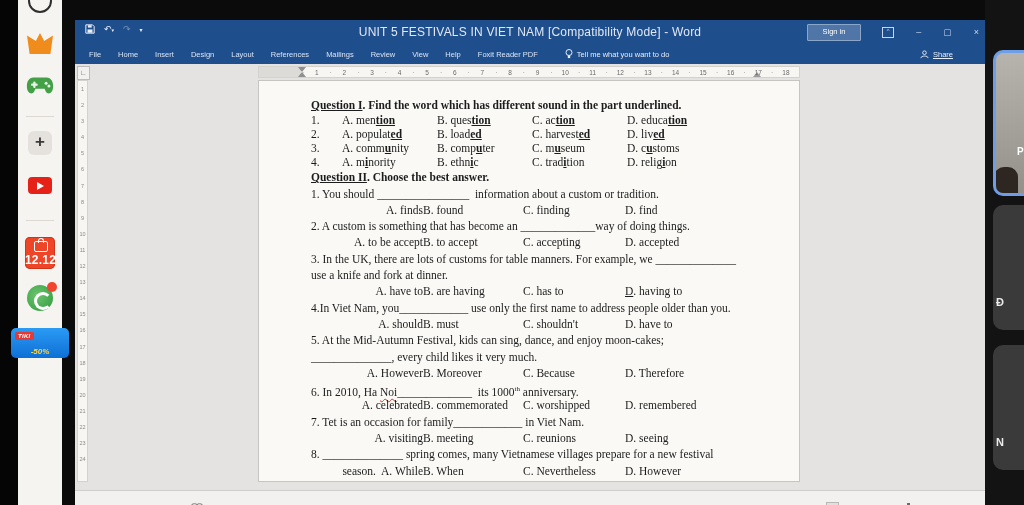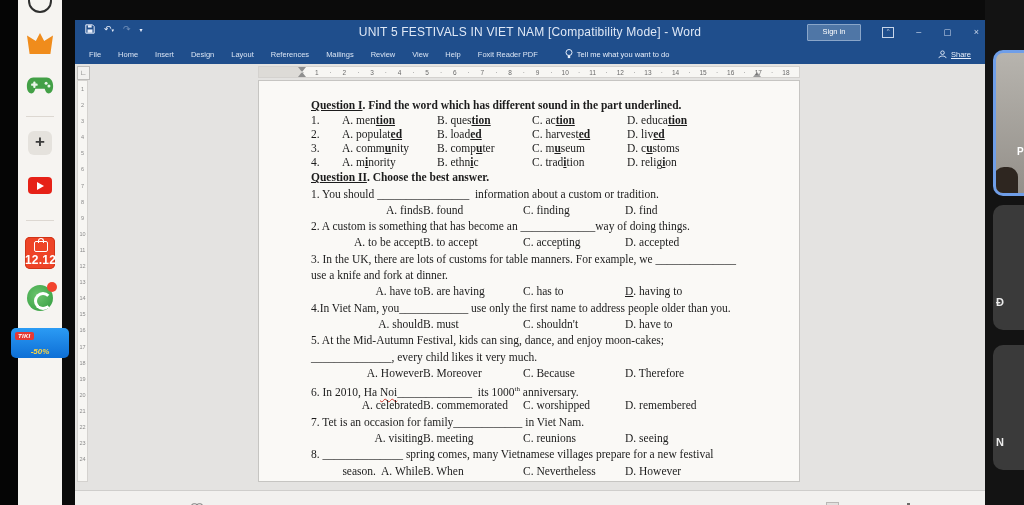--- a/index.html
+++ b/index.html
@@ -44,21 +44,21 @@
              color:#dfe8f6;font-size:12px;letter-spacing:.2px;}
   .signin{position:absolute;right:124px;top:4px;width:52px;height:15px;background:#4f76a6;border:1px solid #8aa6c9;
           color:#fff;font-size:7.5px;line-height:14px;text-align:center;border-radius:1px;}
   .winctl{position:absolute;right:6px;top:0;height:24px;display:flex;align-items:center;gap:22px;
           color:#c9d6ea;font-size:9px;}
   .ribbonopt{width:10px;height:9px;border:1px solid #c9d6ea;font-size:6px;line-height:7px;text-align:center;}
   .tabsrow{position:absolute;left:0;top:24px;width:910px;height:20px;background:#1f4e8c;display:flex;
            align-items:center;padding-left:14px;box-sizing:border-box;color:#d9e4f4;font-size:7.5px;}
   .tab{margin-right:17px;cursor:default;white-space:nowrap;}
   .tellme{display:flex;align-items:center;gap:4px;margin-left:10px;color:#e6eefb;white-space:nowrap;}
-  .share{margin-left:auto;margin-right:14px;display:flex;align-items:center;gap:4px;color:#e6eefb;text-decoration:underline;}
+  .share{margin-left:auto;margin-right:32px;display:flex;align-items:center;gap:4px;color:#e6eefb;text-decoration:underline;}
   
   .docarea{position:absolute;left:0;top:44px;width:910px;height:426px;background:#e4e3e1;overflow:hidden;}
   .corner{position:absolute;left:2px;top:2px;width:11px;height:12px;background:#f2f1ef;border:1px solid #bdbcba;
           color:#555;font-size:7px;line-height:11px;text-align:center;}
   .hruler{position:absolute;left:183px;top:2px;width:542px;height:12px;background:#f7f6f3;border:1px solid #d4d2cf;box-sizing:border-box;}
   .hruler .margin{position:absolute;left:0;top:0;width:42px;height:100%;background:#dddbd7;}
   .indent{position:absolute;}
   .ind-top{left:39px;top:0;border-left:4px solid transparent;border-right:4px solid transparent;border-top:5px solid #8f8f8f;}
   .ind-bot{left:39px;bottom:0;border-left:4px solid transparent;border-right:4px solid transparent;border-bottom:5px solid #8f8f8f;}
   .ind-right{right:38px;bottom:0;border-left:4px solid transparent;border-right:4px solid transparent;border-bottom:5px solid #9b9b9b;}

